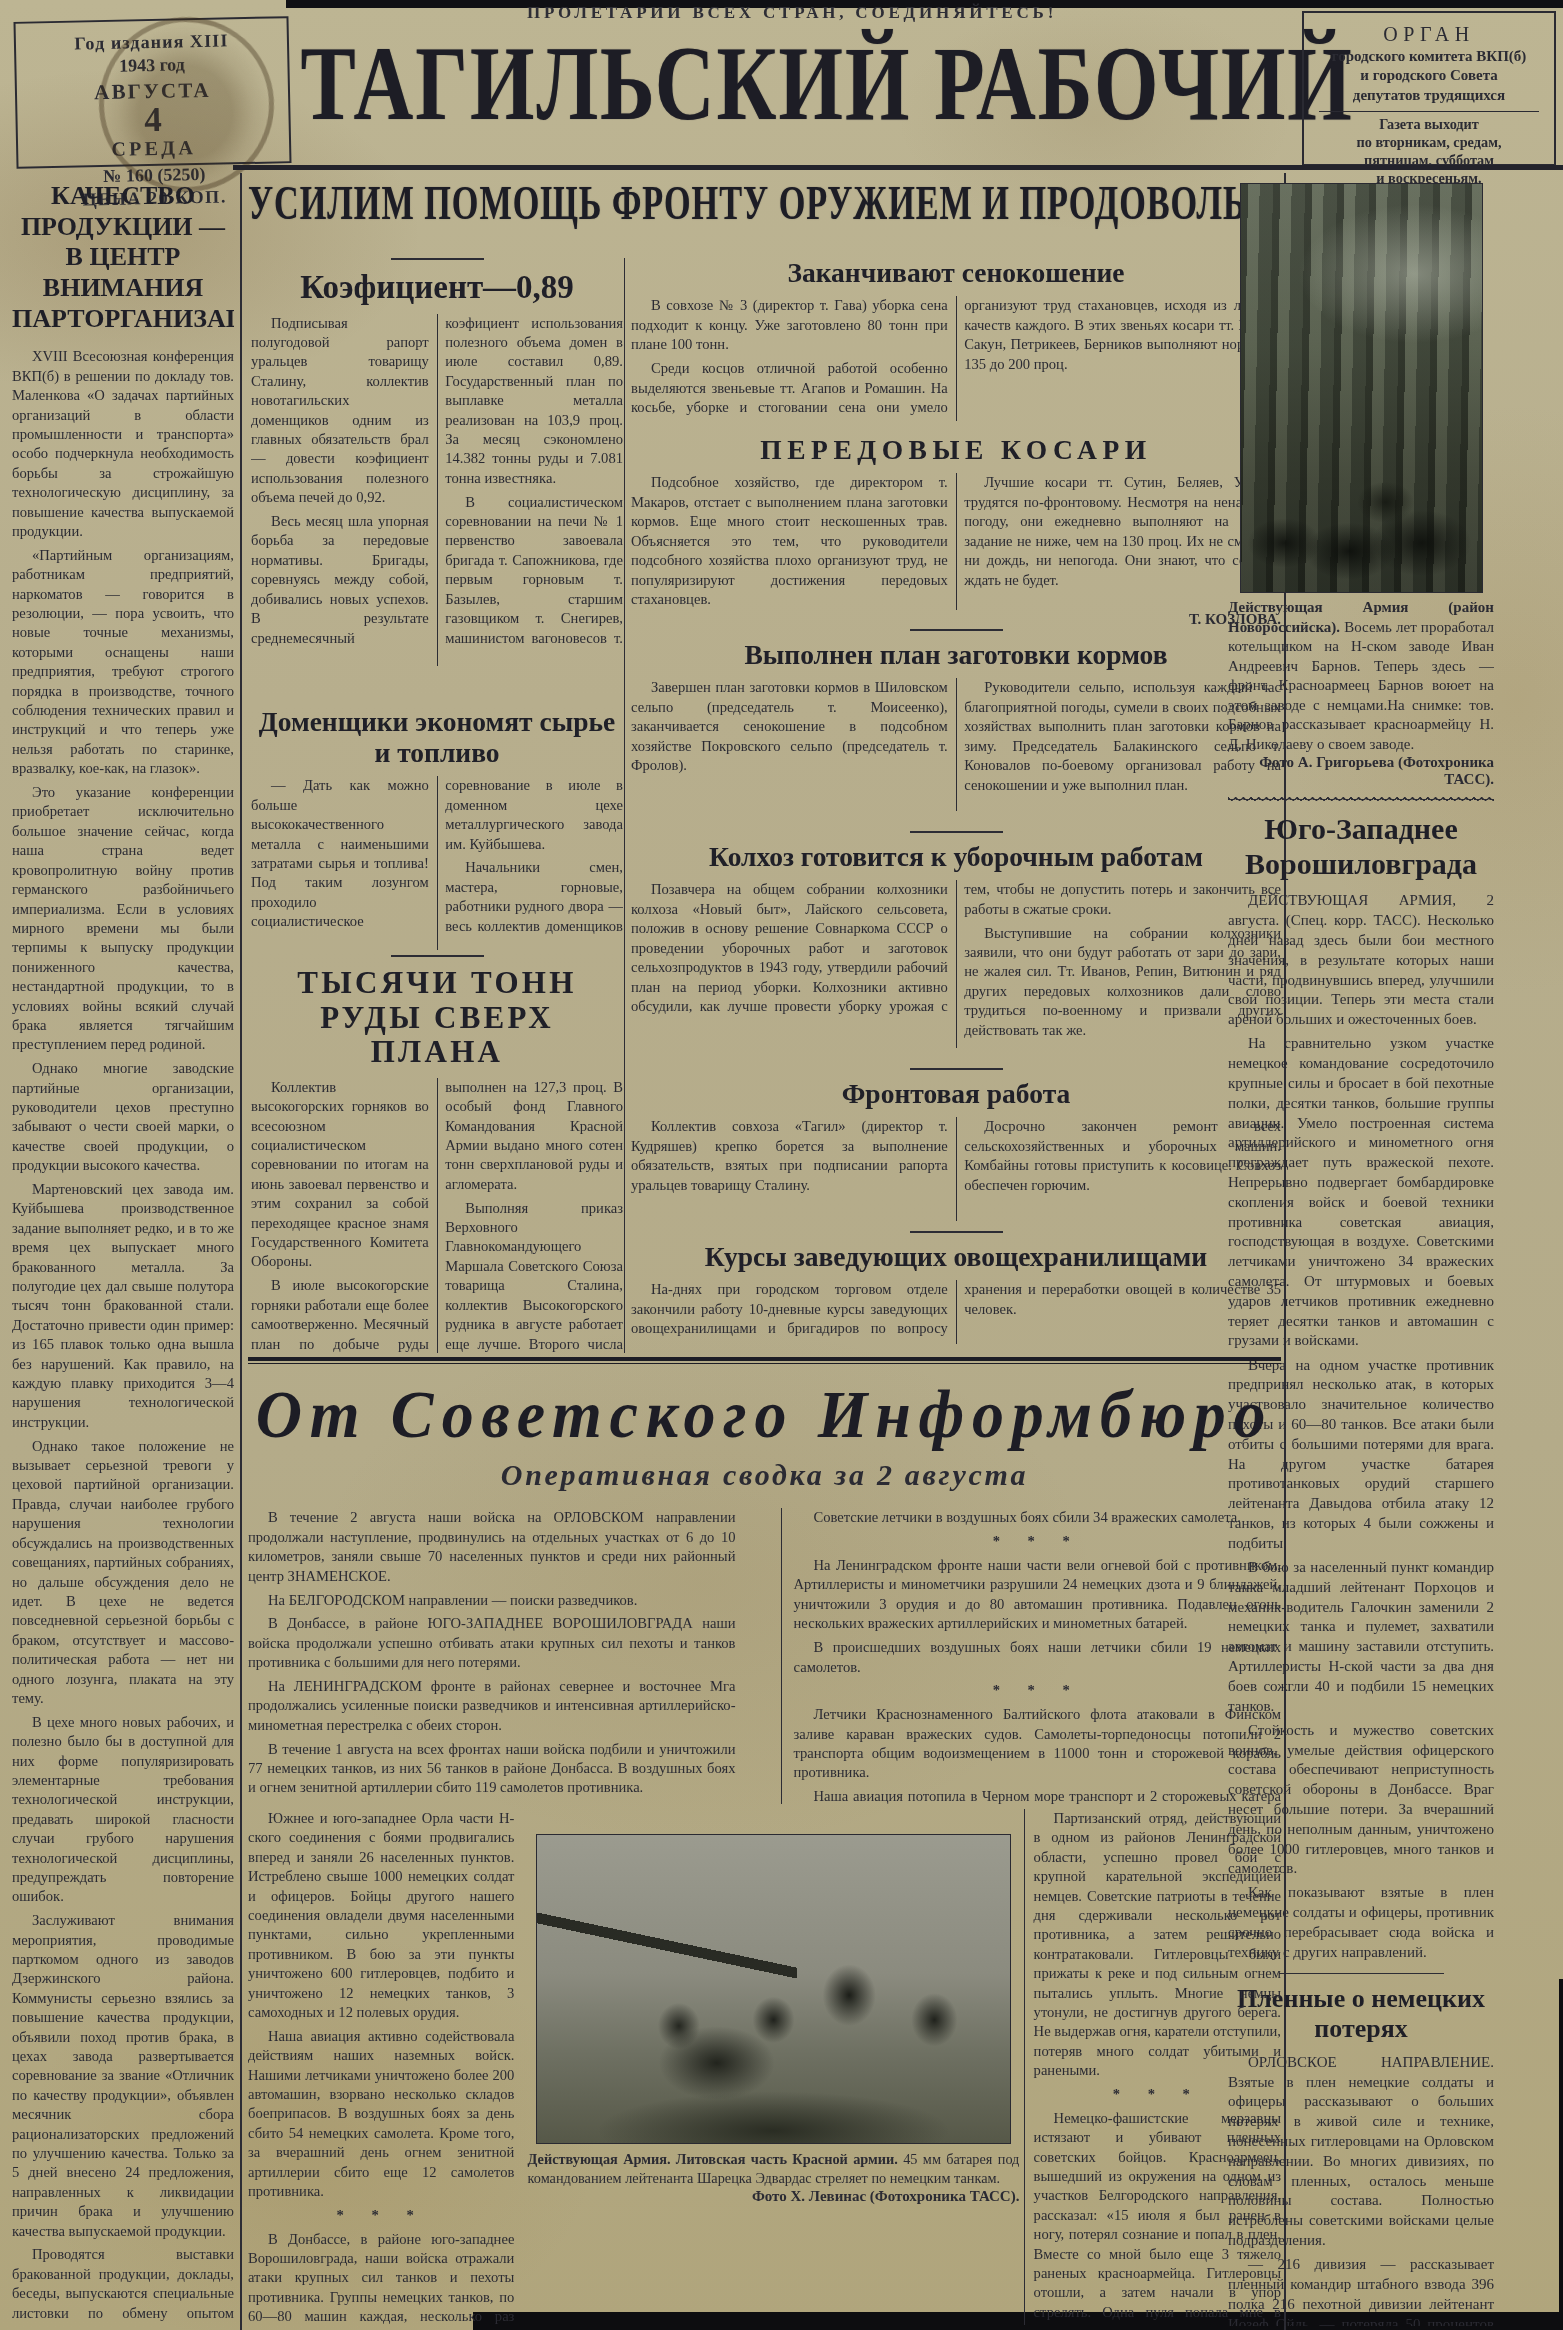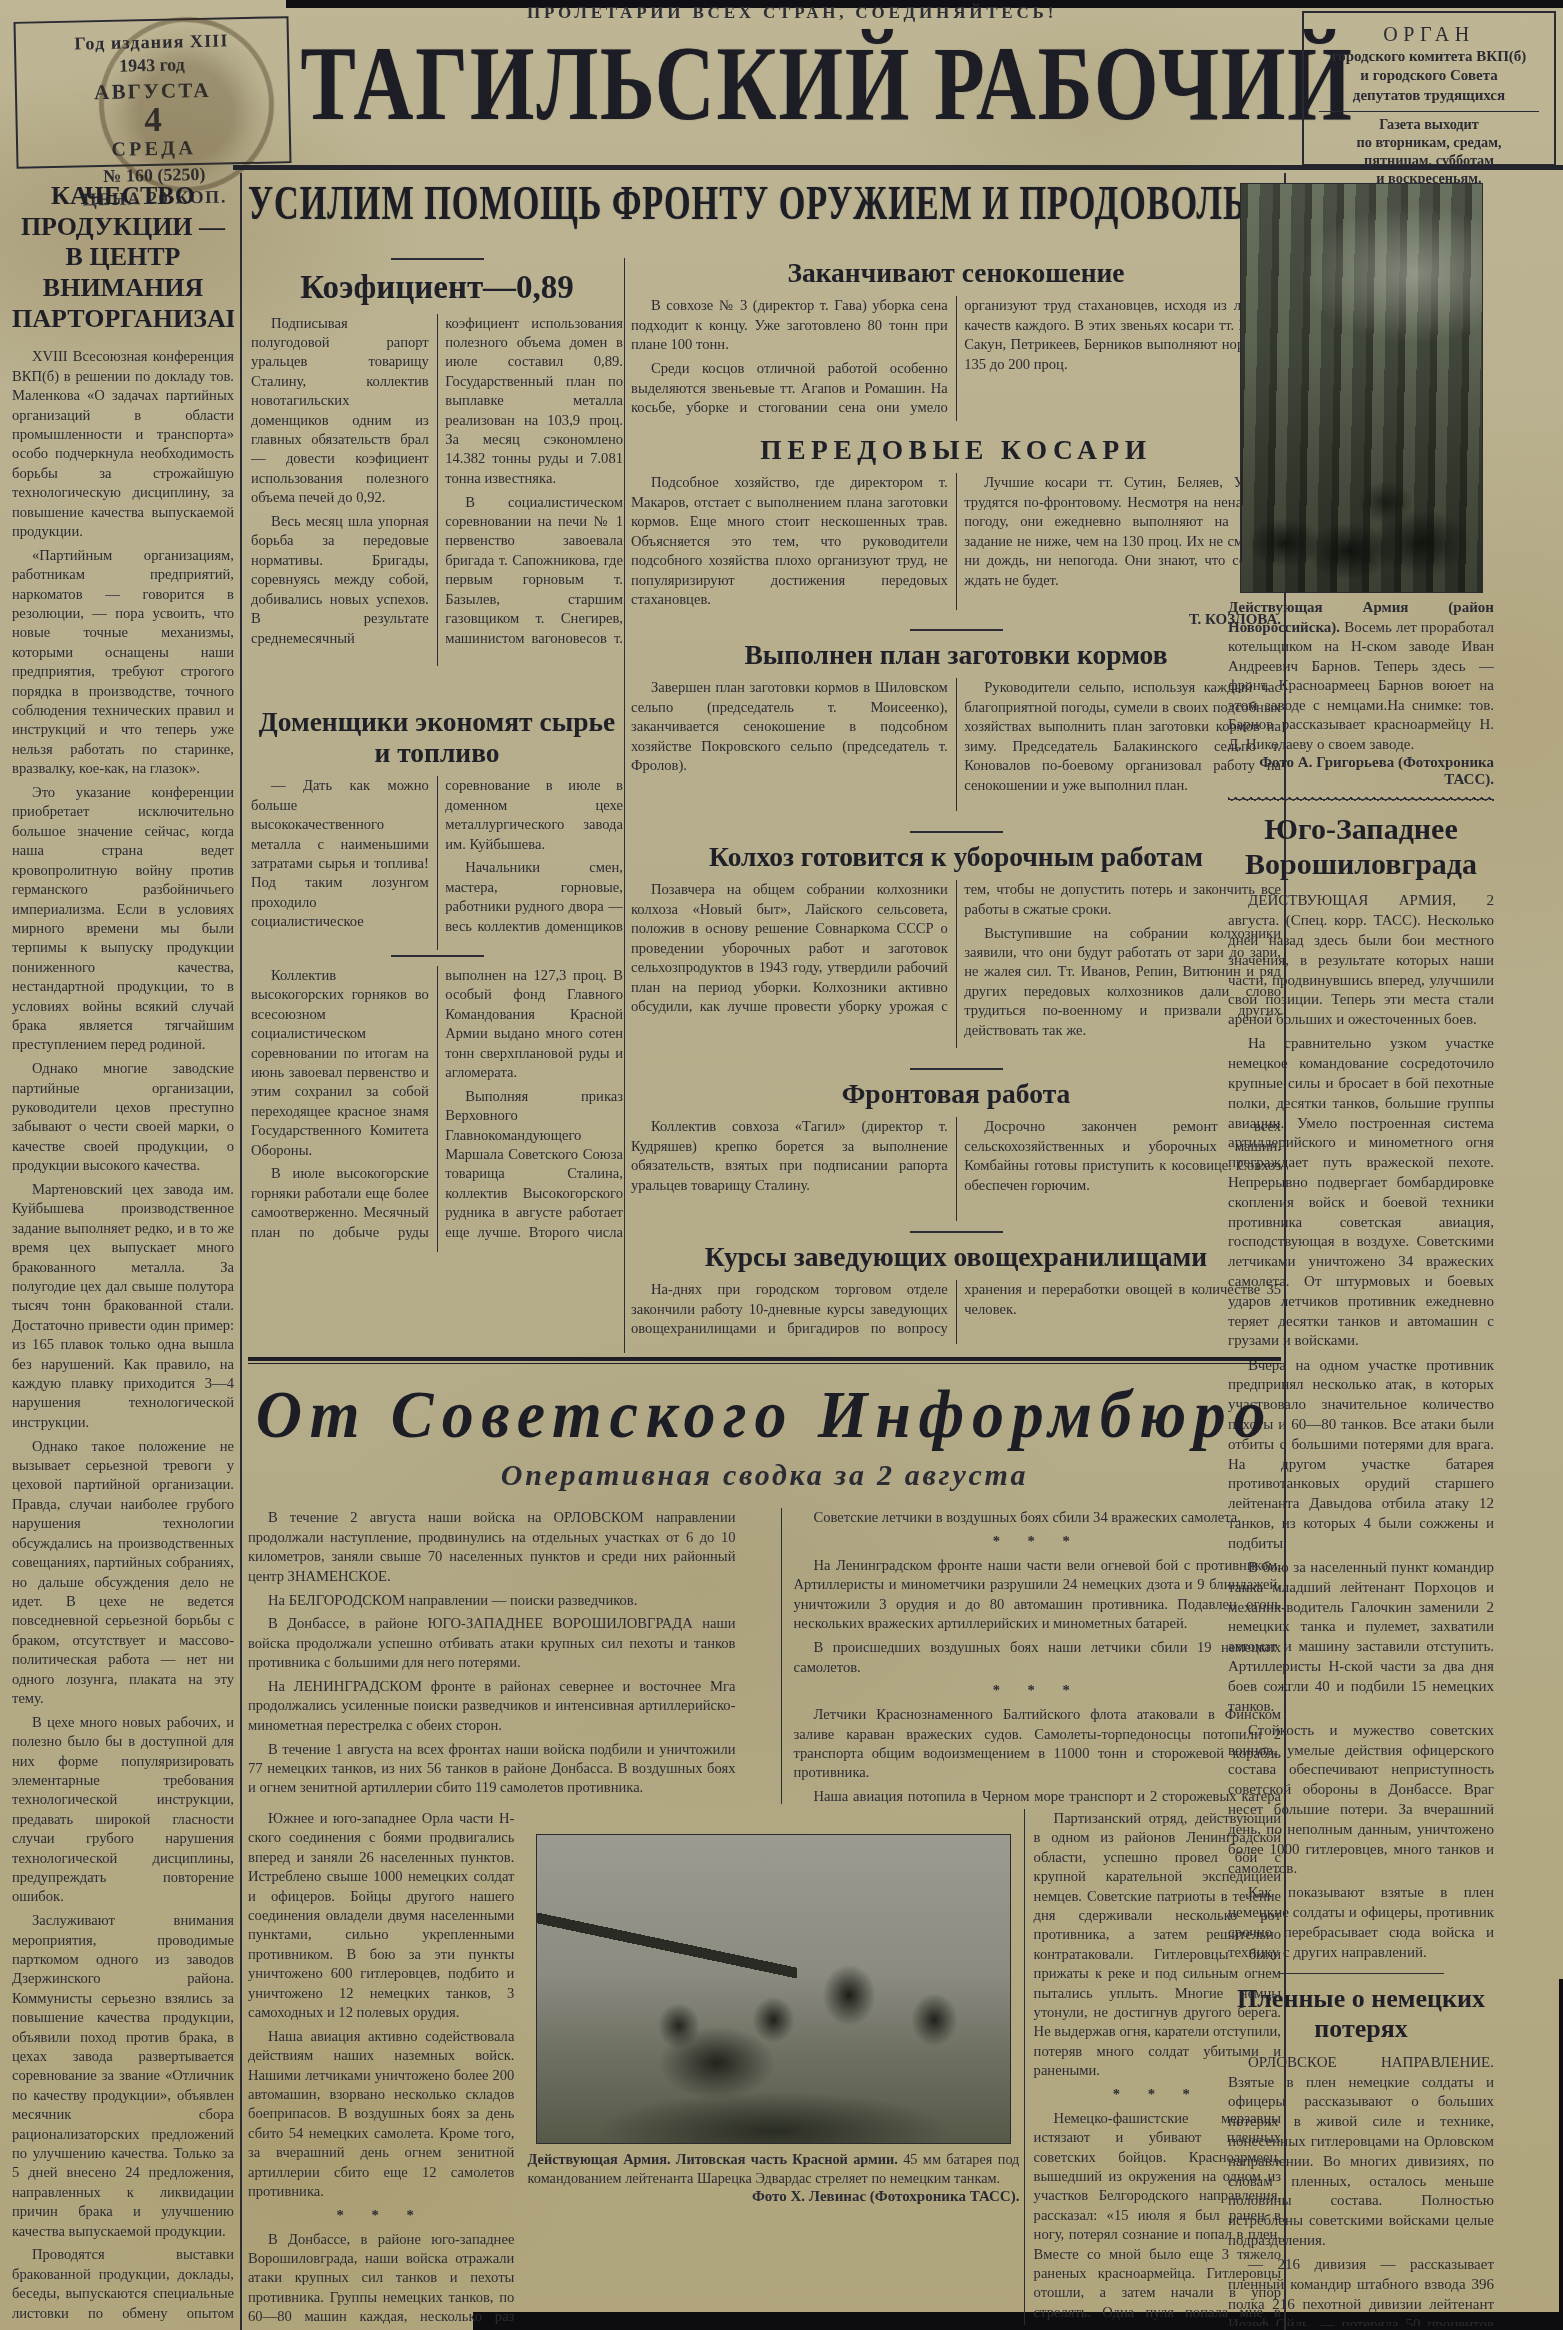--- a/index.html
+++ b/index.html
@@ -208,20 +208,21 @@
   </div>
   <div class="sect clip body26" style="height:248px;">
     <h3 class="sect-title t-mid">Доменщики экономят сырье и топливо</h3>
     <div class="cols2" style="height:174px;">
         <p class="bp">— Дать как можно больше высококачественного металла с наименьшими затратами сырья и топлива! Под таким лозунгом проходило социалистическое соревнование в июле в доменном цехе металлургического завода им. Куйбышева.</p>
         <p class="bp">Начальники смен, мастера, горновые, работники рудного двора — весь коллектив доменщиков упорно боролся за экономию и бережливость. Работая по графику, зорко следя за тем, чтобы не нарушался установленный технологический режим, чтобы печи шли полным ходом, на нормальном дутье — рабочие и командиры добились серьезных результатов в экономии сырья и топлива. За месяц сэкономлено 1782 тонны марганцевой руды, 1070 тонн металлодобавок, 1725 тонн известняка, 1135 тонн кокса.</p>
       </div>
   </div>
   <div class="sect clip body26" style="height:398px;">
     <div class="sec-rule"></div>
+    <h3 class="sect-title t-big">ТЫСЯЧИ ТОНН РУДЫ СВЕРХ ПЛАНА</h3>
     <div class="cols2" style="height:286px;">
         <p class="bp">Коллектив высокогорских горняков во всесоюзном социалистическом соревновании по итогам на июнь завоевал первенство и этим сохранил за собой переходящее красное знамя Государственного Комитета Обороны.</p>
         <p class="bp">В июле высокогорские горняки работали еще более самоотверженно. Месячный план по добыче руды выполнен на 127,3 проц. В особый фонд Главного Командования Красной Армии выдано много сотен тонн сверхплановой руды и агломерата.</p>
         <p class="bp">Выполняя приказ Верховного Главнокомандующего Маршала Советского Союза товарища Сталина, коллектив Высокогорского рудника в августе работает еще лучше. Второго числа рудоуправление выполнило план на 151 проц. Десятки стахановцев трудятся за двоих-троих. Забойщик т. Скороход выполняет задание на 230 проц., машинист экскаватора т. Мамонтов — на 270 проц., смена т. Шморгунова на аглофабрике 2 августа выполнила задание на 130 проц.</p>
       </div>
   </div>
 </div>
 
 <div class="abs midright clip">
   <div class="sect clip body26" style="height:177px;">

